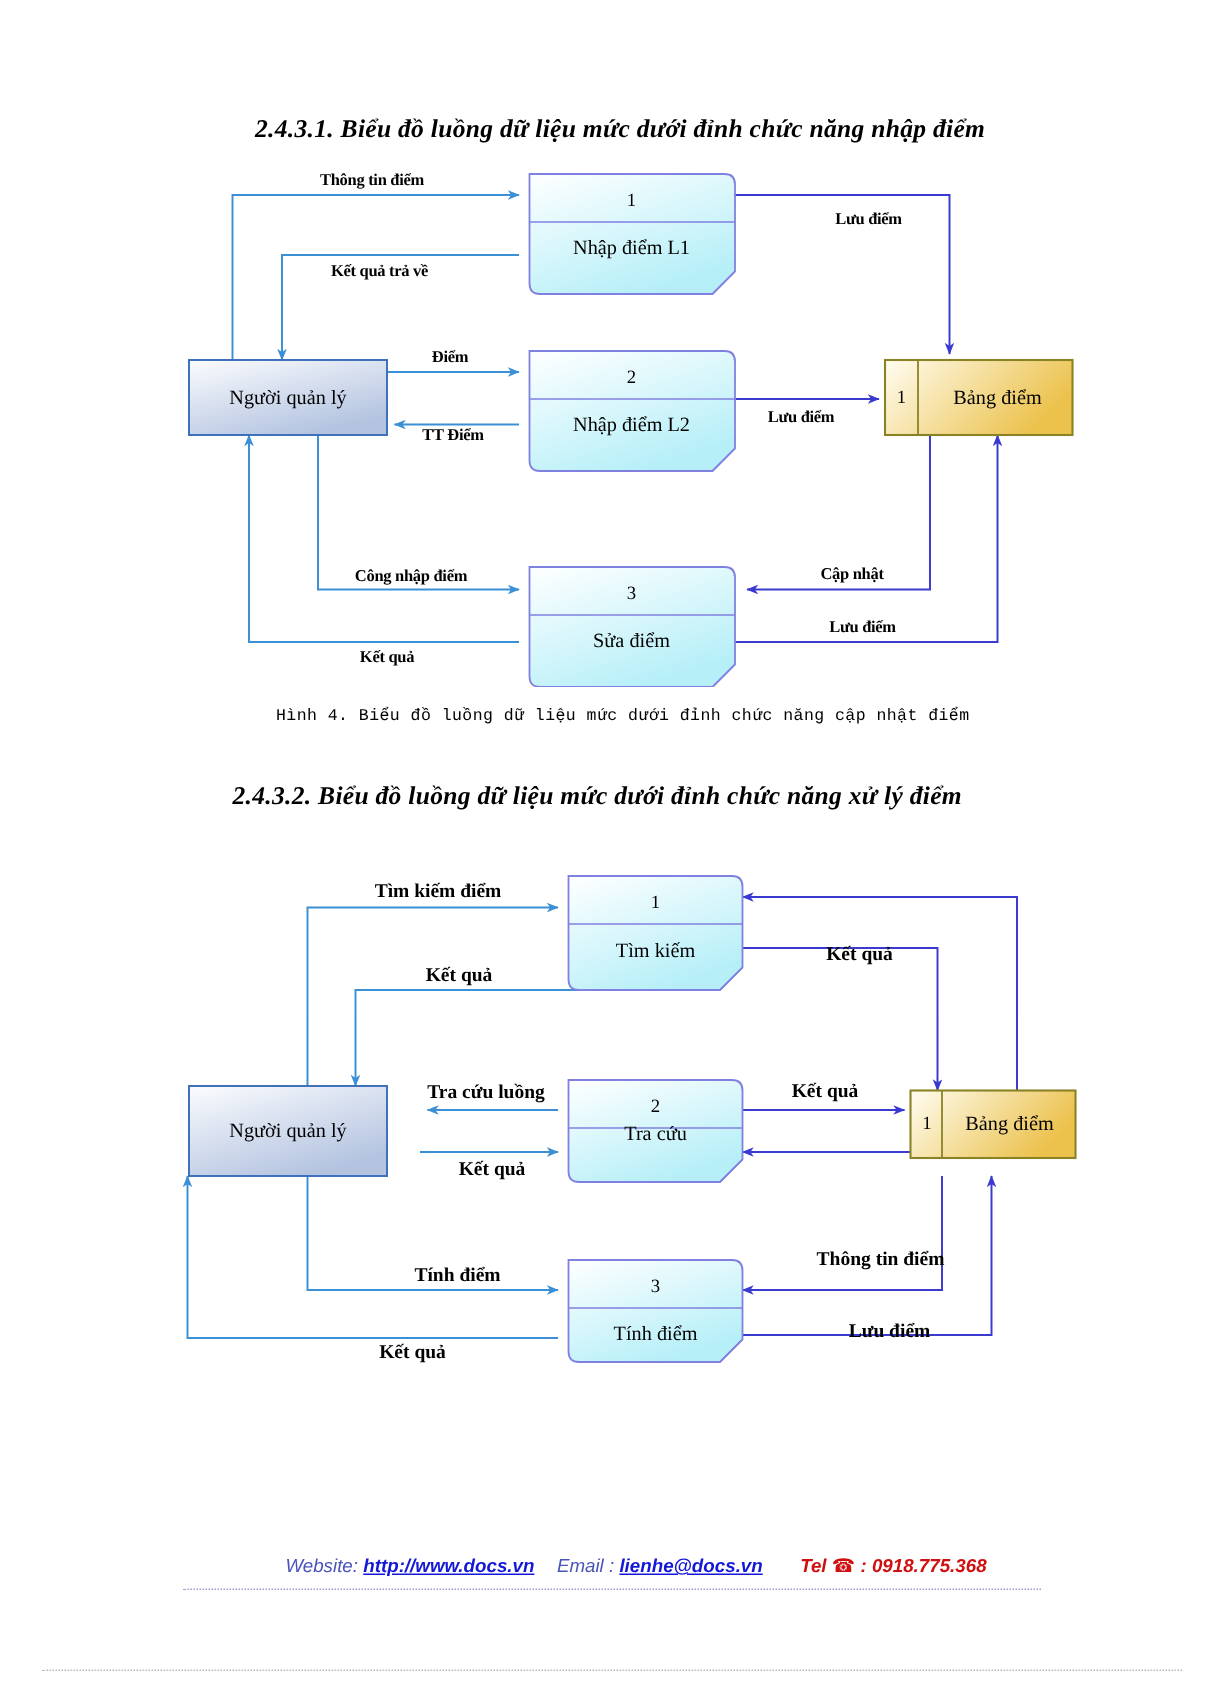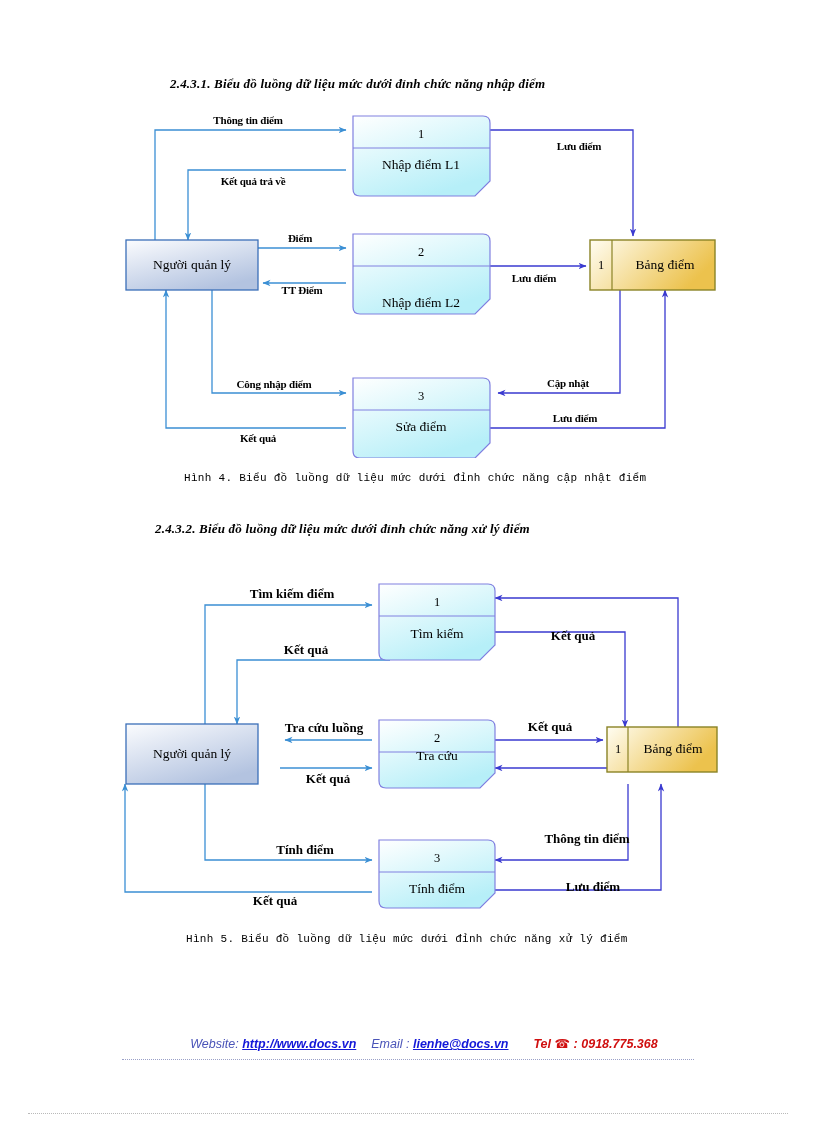--- a/index.html
+++ b/index.html
@@ -22,21 +22,21 @@
     width: 816px;
     height: 1123px;
   }
 
   
   .section-heading {
     position: absolute;
     font-family: "Liberation Serif", "DejaVu Serif", serif;
     font-weight: bold;
     font-style: italic;
-    font-size: 13px;
+    font-size: 17px;
     letter-spacing: 0.2px;
     white-space: nowrap;
   }
   .fig-caption {
     position: absolute;
     font-family: Liberation Mono, monospace;
     font-size: 11px;
     white-space: nowrap;
     letter-spacing: 0.3px;
   }
@@ -203,21 +203,21 @@
         <line x1="492" y1="132" x2="492" y2="182" stroke="#8a8326" stroke-width="1.2"></line>
       </g>
     </svg>
 
     <div class="node-text" style="left:72px; top:157px;">Người quản lý</div>
 
     <div class="node-num" style="left:301px; top:26px;">1</div>
     <div class="node-text" style="left:301px; top:57px;">Nhập điểm L1</div>
 
     <div class="node-num" style="left:301px; top:144px;">2</div>
-    <div class="node-text" style="left:301px; top:175px;margin-top:20px;">Nhập điểm L2</div>
+    <div class="node-text" style="left:301px; top:175px;">Nhập điểm L2</div>
 
     <div class="node-num" style="left:301px; top:288px;">3</div>
     <div class="node-text" style="left:301px; top:319px;">Sửa điểm</div>
 
     <div class="node-num" style="left:481px; top:157px;">1</div>
     <div class="node-text" style="left:545px; top:157px;">Bảng điểm</div>
 
     <div class="flow-label" style="left:128px; top:12px;">Thông tin điểm</div>
     <div class="flow-label" style="left:133px; top:73px;">Kết quả trả về</div>
     <div class="flow-label" style="left:459px; top:38px;">Lưu điểm</div>
@@ -337,21 +337,20 @@
     <div class="flow-label big" style="left:463px; top:64px;">Kết quả</div>
     <div class="flow-label big" style="left:214px; top:156px;">Tra cứu luồng</div>
     <div class="flow-label big" style="left:218px; top:207px;">Kết quả</div>
     <div class="flow-label big" style="left:440px; top:155px;">Kết quả</div>
     <div class="flow-label big" style="left:195px; top:278px;">Tính điểm</div>
     <div class="flow-label big" style="left:165px; top:329px;">Kết quả</div>
     <div class="flow-label big" style="left:477px; top:267px;">Thông tin điểm</div>
     <div class="flow-label big" style="left:483px; top:315px;">Lưu điểm</div>
   </div>
 
-  <div class="fig-caption" style="left:186px; top:933px;">Hình 5. Biểu đồ luồng dữ liệu mức dưới đỉnh chức năng xử lý điểm</div>
 
   <div class="footer">
     <span class="lbl-web">Website:</span>
     <span class="url">http://www.docs.vn</span>
     <span style="display:inline-block;width:8px"></span>
     <span class="lbl-mail">Email :</span>
     <span class="mail">lienhe@docs.vn</span>
     <span style="display:inline-block;width:18px"></span>
     <span class="tel">Tel</span>
     <span class="tel-ico">☎</span>

